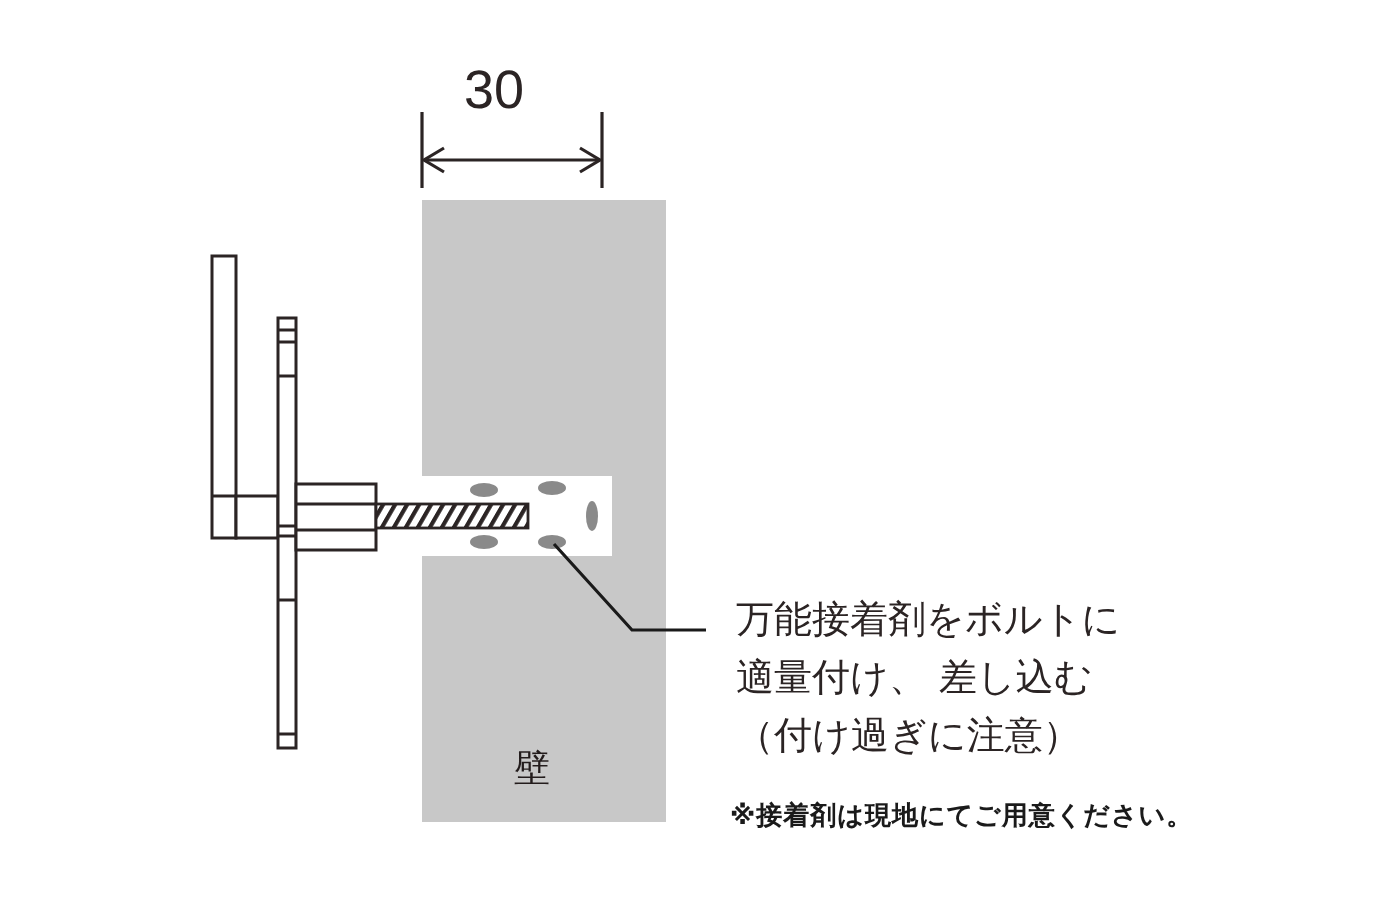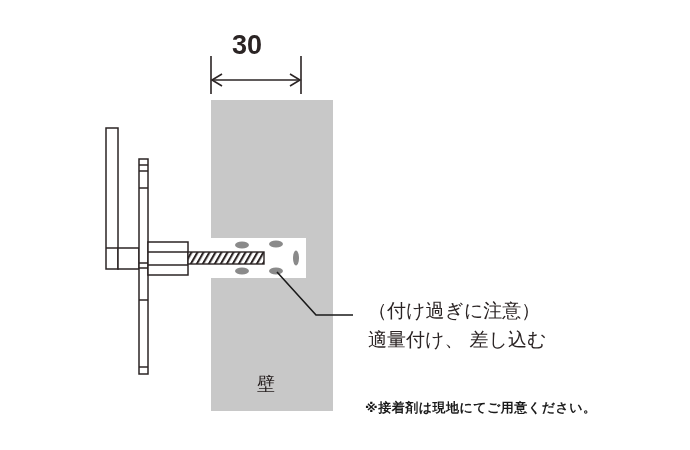--- a/index.html
+++ b/index.html
@@ -1,20 +1,20 @@
 <!DOCTYPE html>
 <html><head>
   <meta charset="utf-8">
   <style>
     html, body { margin: 0; padding: 0; background: #ffffff; }
     body { width: 690px; height: 450px; position: relative; overflow: hidden;
            font-family: "DejaVu Sans", "Liberation Sans", sans-serif; color: #2b2424; }
     #diagram { position: absolute; left: 0; top: 0; width: 690px; height: 450px; }
     .dim-label { position: absolute; left: 232px; top: 30px; font-size: 27px;
-                 font-family: "Liberation Sans", sans-serif; color: #2b2424; letter-spacing: 0px; font-weight: bold; }
+                 font-family: "Liberation Sans", sans-serif; color: #2b2424; letter-spacing: 0px; }
     .wall-label { position: absolute; left: 257px; top: 372px; font-size: 18px; color: #231c1c; }
     .callout { position: absolute; left: 368px; top: 296px; font-size: 19px; line-height: 29px;
                color: #2b2424; white-space: nowrap; }
     .callout div { height: 29px; }
     .note { position: absolute; left: 365px; top: 399px; font-size: 13px; font-weight: bold;
             color: #1a1a1a; white-space: nowrap; letter-spacing: 0.5px; text-align: right; }
   </style>
 </head>
 <body>
 
@@ -71,17 +71,18 @@
 
   <rect x="188" y="252" width="76" height="12" fill="url(#thread)" stroke="#2b2424" stroke-width="1.4"></rect>
 
   <polyline points="277,272 316,315 353,315" fill="none" stroke="#1a1a1a" stroke-width="1.6"></polyline>
 </svg>
 
 <div class="dim-label">30</div>
 <div class="wall-label">壁</div>
 
 <div class="callout">
+  <div>万能接着剤をボルトに</div>
+  <div>適量付け、 差し込む</div>
   <div>（付け過ぎに注意）</div>
-  <div>適量付け、 差し込む</div>
 </div>
 
 <div class="note">※接着剤は現地にてご用意ください。</div>
 
 </body></html>

